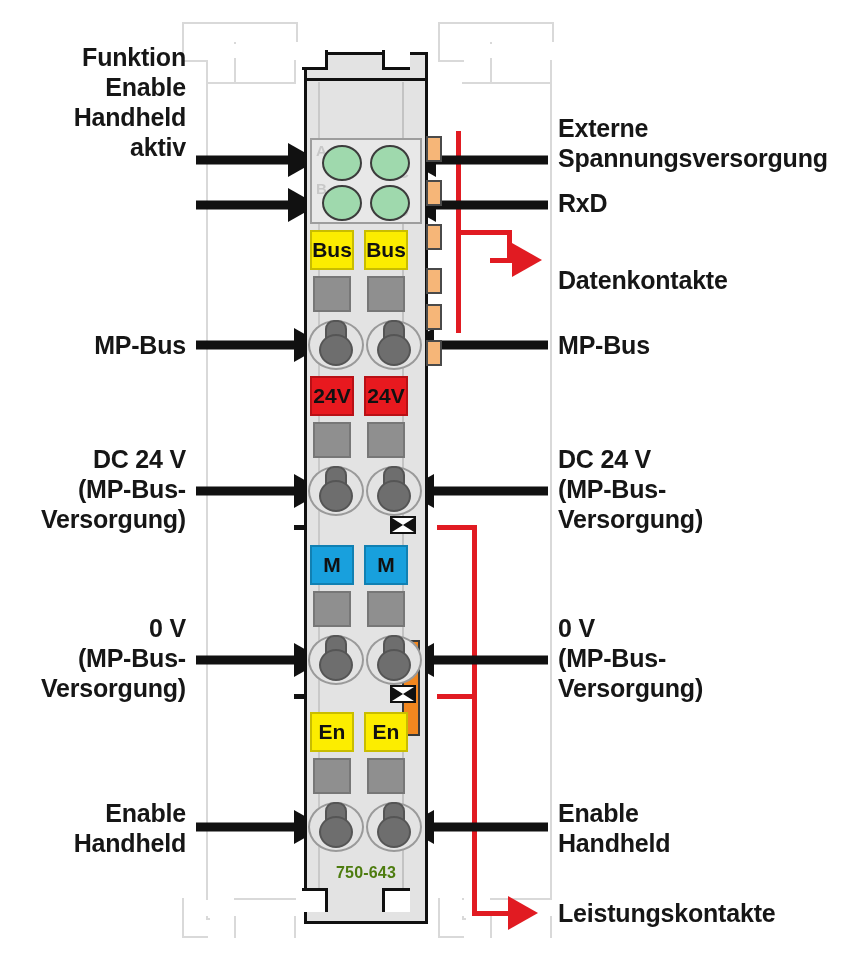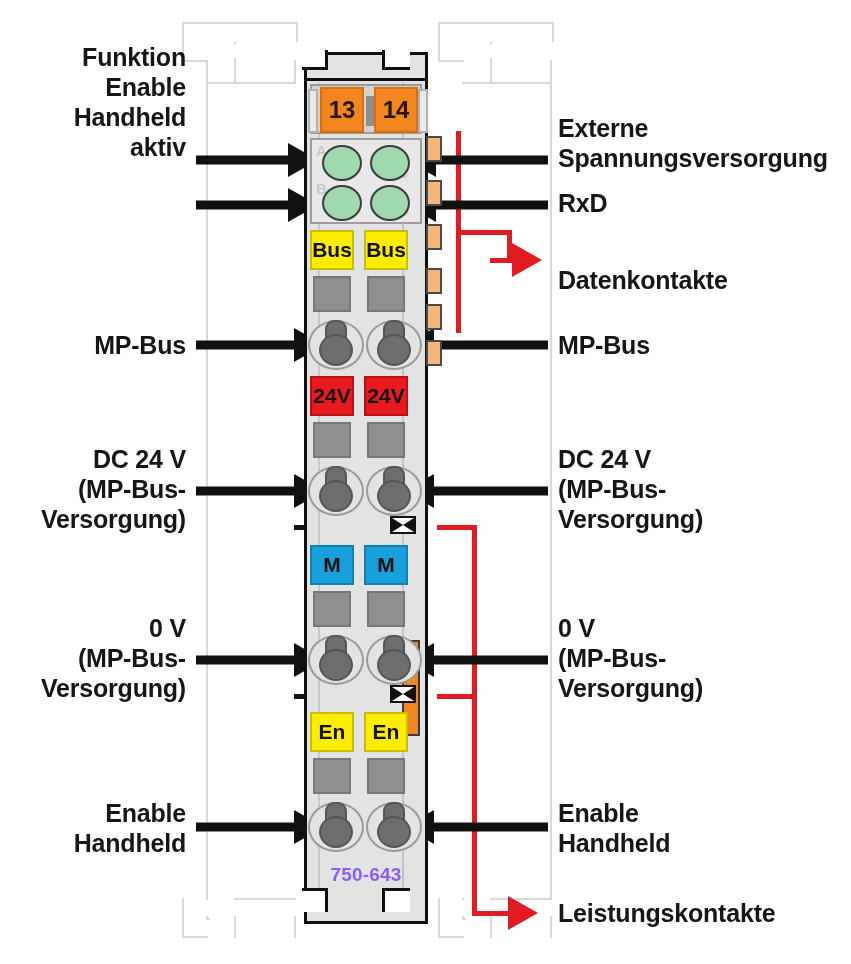--- a/index.html
+++ b/index.html
@@ -204,22 +204,22 @@
   }
   .bowtie::after{
     right:0;
     border-top:7px solid transparent; border-bottom:7px solid transparent;
     border-right:11px solid #111;
   }
 
   
   .partno{
     position:absolute; left:8px; width:124px;
-    text-align:center; font-size:19px; font-weight:700;
-    color:#8b5cf6; letter-spacing:0.2px;
+    text-align:center; font-size:16px; font-weight:700;
+    color:#4d7c0f; letter-spacing:0.2px;
   }
 </style>
 </head>
 <body>
 
 <div id="stage">
 
   <div class="ghost" style="left:182px; top:22px; width:116px; height:20px; border-bottom:none;"></div>
   <div class="ghost" style="left:182px; top:40px; width:26px; height:22px; border-top:none; border-right:none;"></div>
   <div class="ghost" style="left:206px; top:42px; width:30px; height:42px; border-top:none; border-left:none;"></div>
@@ -317,27 +317,20 @@
   <div id="module">
 
     <div class="foot-top"></div>
     <div class="foot-top-notch" style="left:6px; top:-2px; width:26px; height:20px; border-top:none; border-left:none;"></div>
     <div class="foot-top-notch" style="left:86px; top:-2px; width:28px; height:20px; border-top:none; border-right:none;"></div>
 
     <div class="body-main"></div>
     <div class="body-leftline"></div>
     <div class="body-innerline"></div>
 
-    <div class="hdr">
-      <div class="clip" style="left:-4px;"></div>
-      <div class="clip" style="left:106px;"></div>
-      <div class="gap"></div>
-      <div class="mk" style="left:8px;">13</div>
-      <div class="mk" style="left:62px;">14</div>
-    </div>
 
     <div class="ledfield">
       <span class="ledlabel" style="left:4px; top:2px;">A</span>
       <span class="ledlabel" style="left:86px; top:24px;">C</span>
       <span class="ledlabel" style="left:4px; top:40px;">B</span>
       <span class="ledlabel" style="left:86px; top:62px;">D</span>
       <div class="led" style="left:10px; top:5px;"></div>
       <div class="led" style="left:58px; top:5px;"></div>
       <div class="led" style="left:10px; top:45px;"></div>
       <div class="led" style="left:58px; top:45px;"></div>

